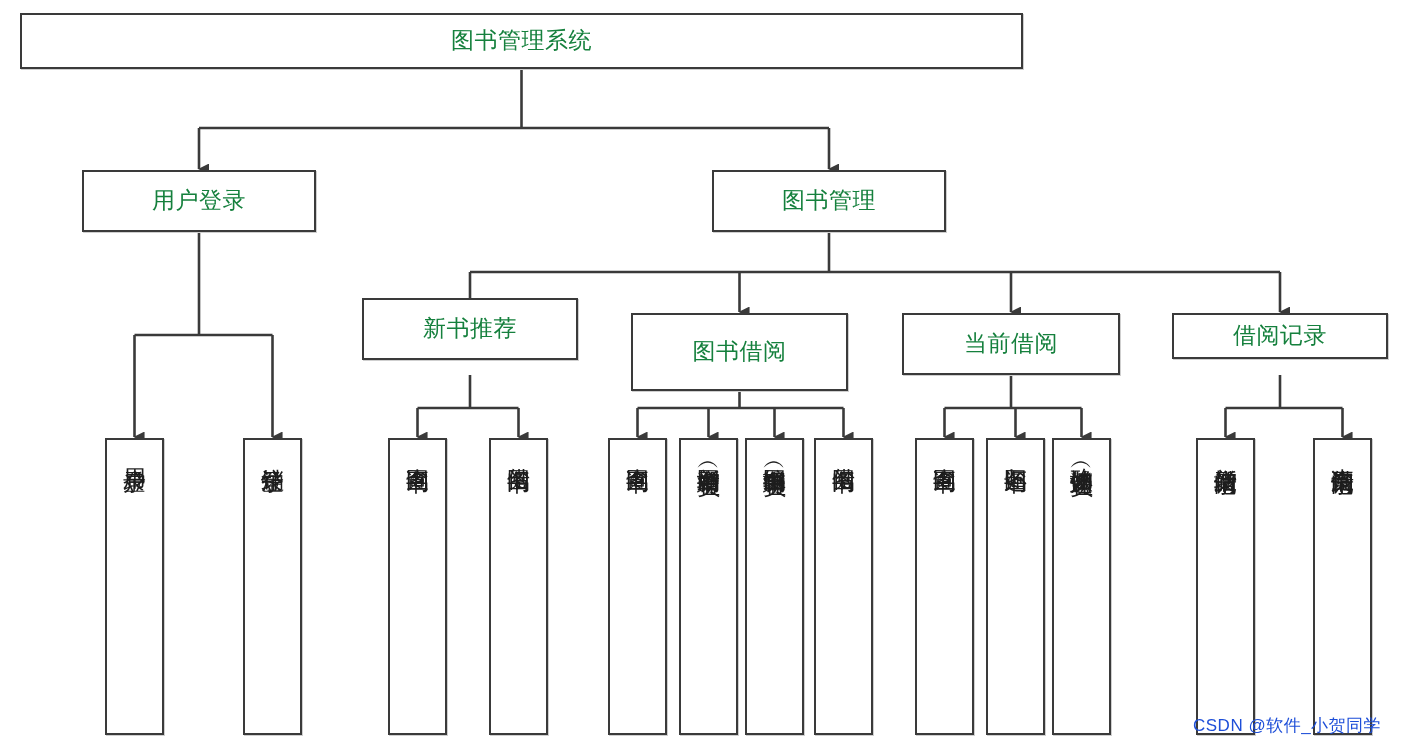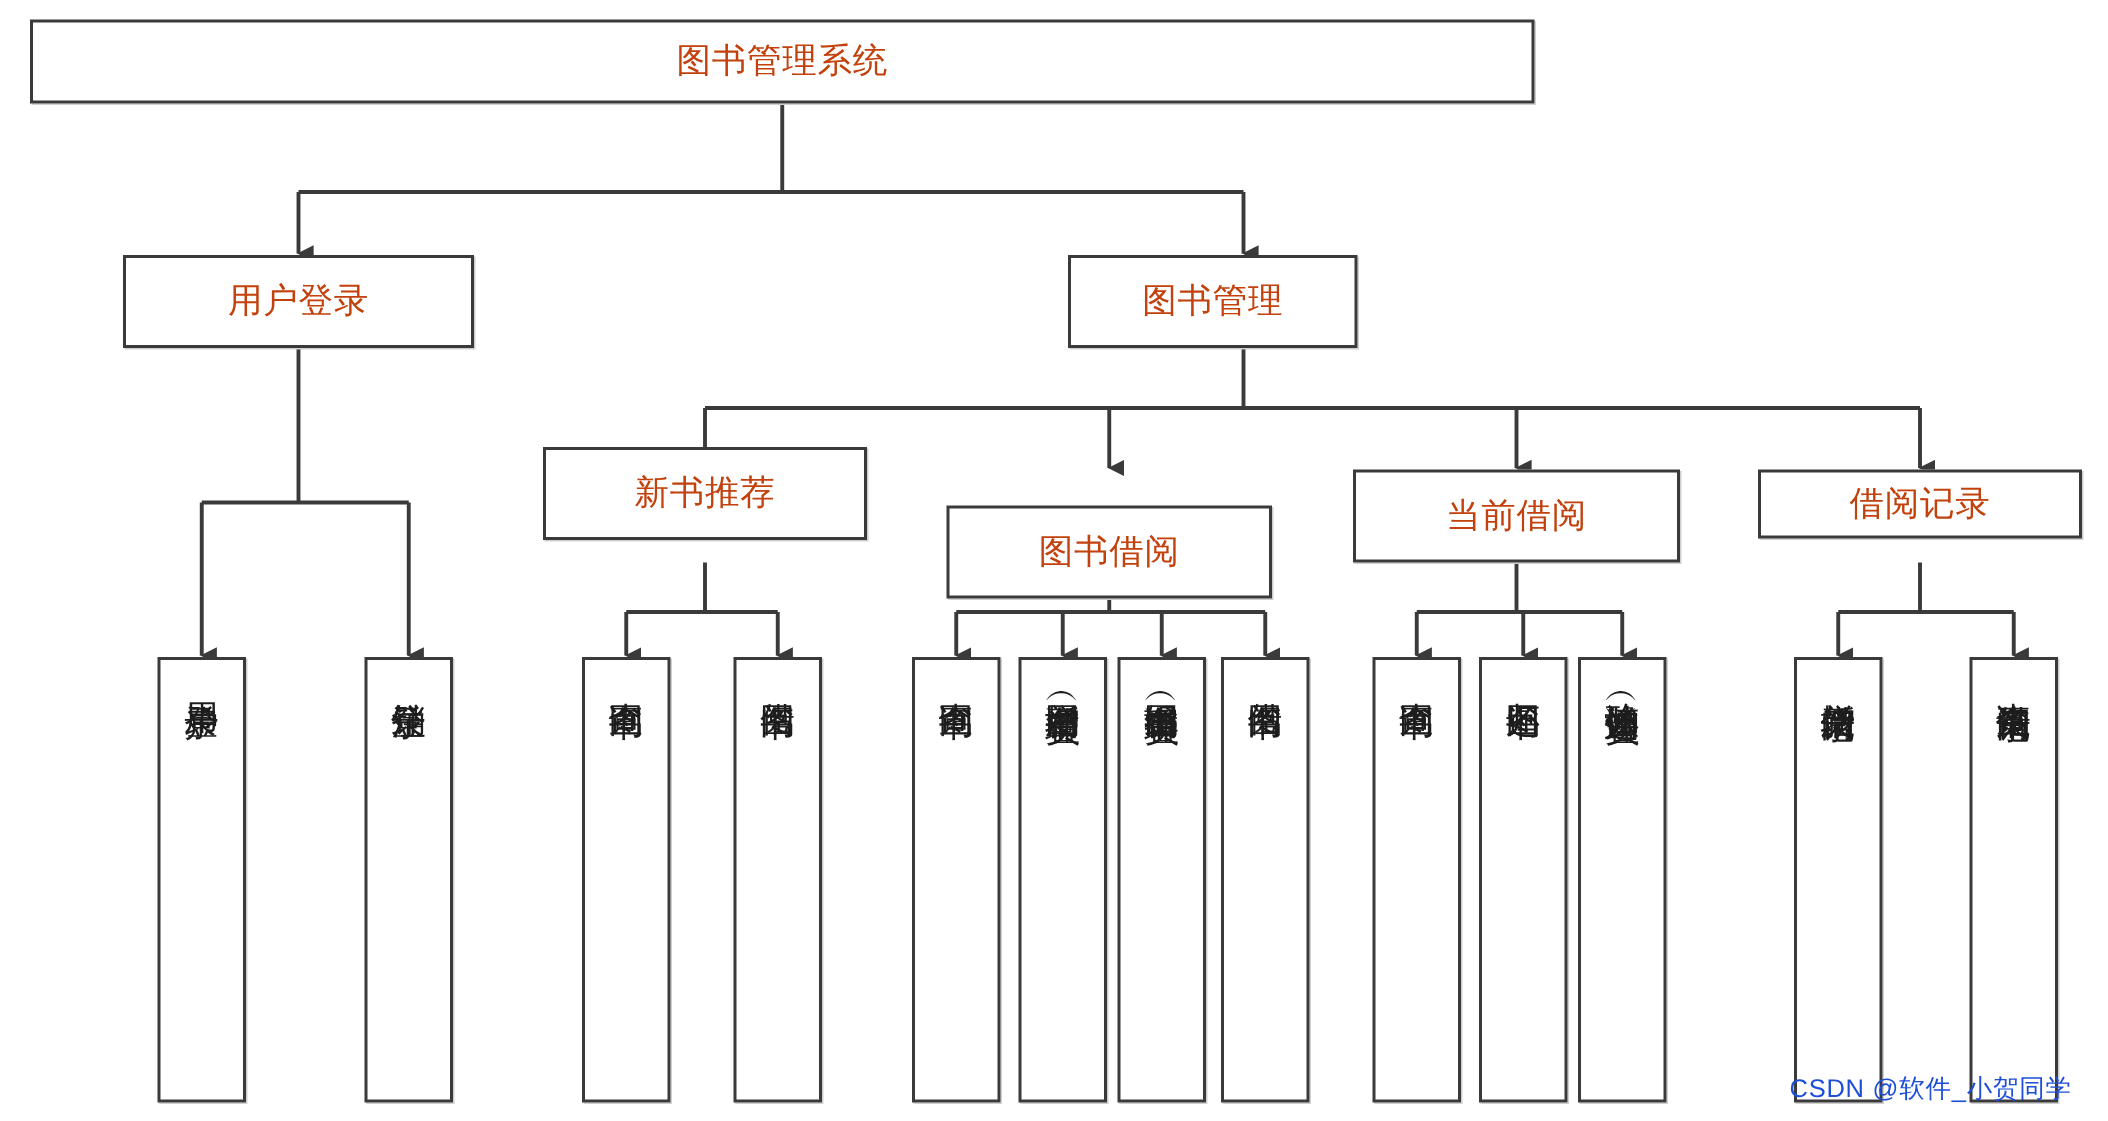--- a/index.html
+++ b/index.html
@@ -30,21 +30,21 @@
     box-sizing: border-box;
     background: #ffffff;
     border: 2px solid #3a3a3a;
     box-shadow: 1px 1px 0 0 #cfcfcf;
     display: flex;
     align-items: center;
     justify-content: center;
   }
   .node-h .label {
     font-size: 23px;
-    color: #c2410c;
+    color: #15803d;
     letter-spacing: 0.5px;
     line-height: 1.1;
     white-space: nowrap;
   }
   .node-v {
     align-items: flex-start;
     justify-content: center;
     padding-top: 0;
   }
   .node-v .label {
@@ -113,28 +113,28 @@
       </g>
   </svg>
 
   <div class="node node-h" style="left: 20px; top: 13px; width: 1003px; height: 56px;">
     <span class="label">图书管理系统</span>
   </div>
 
   <div class="node node-h" style="left: 82px; top: 170px; width: 234px; height: 62px;">
     <span class="label">用户登录</span>
   </div>
-  <div class="node node-h" style="left: 712px; top: 170px; width: 193px; height: 62px;">
+  <div class="node node-h" style="left: 712px; top: 170px; width: 234px; height: 62px;">
     <span class="label">图书管理</span>
   </div>
 
   <div class="node node-h" style="left: 362px; top: 298px; width: 216px; height: 62px;">
     <span class="label">新书推荐</span>
   </div>
-  <div class="node node-h" style="left: 631px; top: 313px; width: 217px; height: 62px; margin-top: 24px;">
+  <div class="node node-h" style="left: 631px; top: 313px; width: 217px; height: 78px;">
     <span class="label">图书借阅</span>
   </div>
   <div class="node node-h" style="left: 902px; top: 313px; width: 218px; height: 62px; text-align: right;">
     <span class="label">当前借阅</span>
   </div>
   <div class="node node-h" style="left: 1172px; top: 313px; width: 216px; height: 46px;">
     <span class="label">借阅记录</span>
   </div>
 
   <div class="node node-v" style="left: 105px; top: 438px; width: 59px; height: 297px; padding-top: 10px;">

